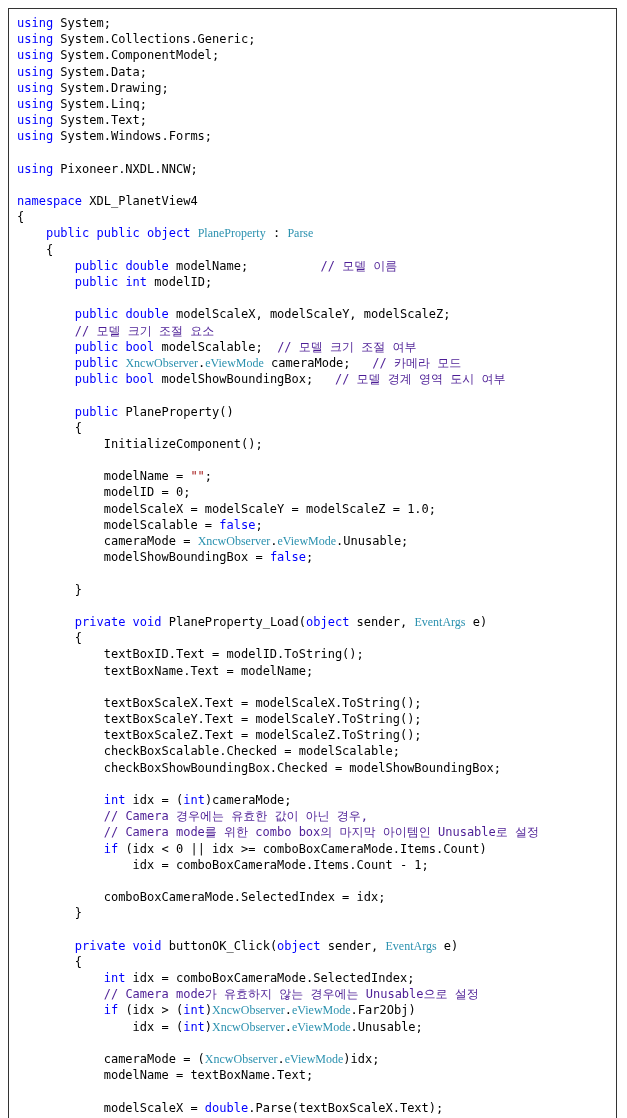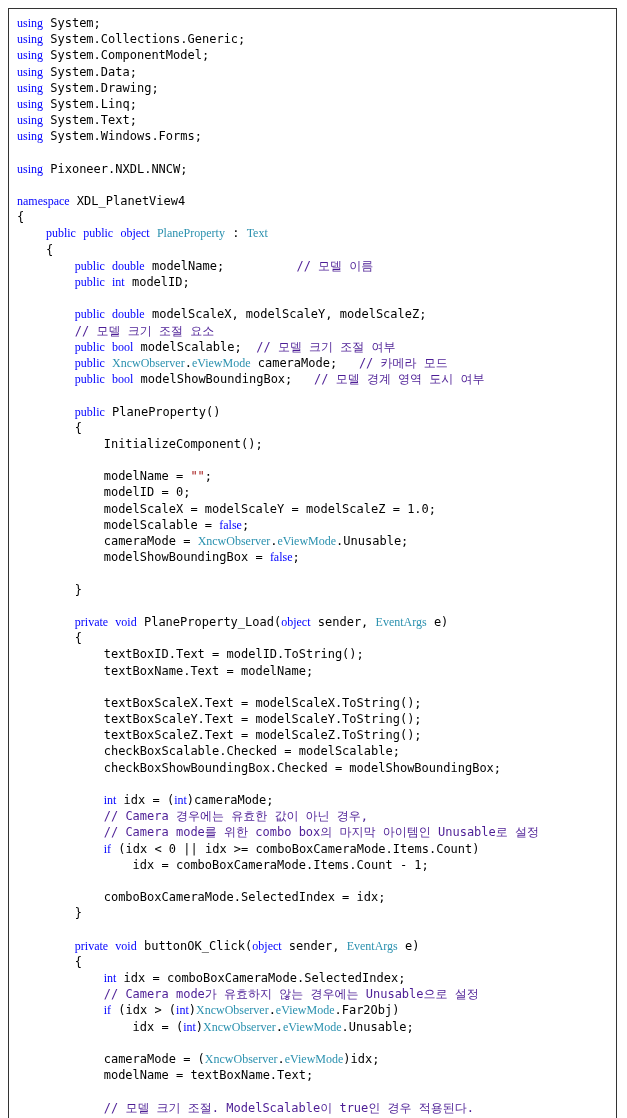--- a/index.html
+++ b/index.html
@@ -12,42 +12,42 @@
     color: #000;
   }
   .code-container {
     border: 1px solid #333;
     padding: 6px 8px;
     width: 609px;
     box-sizing: border-box;
     white-space: pre;
     overflow: hidden;
   }
-  .kw { color: #0000ff; font-family: Liberation Serif, serif; }
+  .kw { color: #0000ff; }
   .type { color: #2b91af; font-family: Liberation Serif, serif; }
   .str { color: #a31515; }
   .cm { color: #4c1d95; }
 </style>
 </head>
 <body>
 
 <div class="code-container"><code id="code-target"><span class="kw">using</span> System;
 <span class="kw">using</span> System.Collections.Generic;
 <span class="kw">using</span> System.ComponentModel;
 <span class="kw">using</span> System.Data;
 <span class="kw">using</span> System.Drawing;
 <span class="kw">using</span> System.Linq;
 <span class="kw">using</span> System.Text;
 <span class="kw">using</span> System.Windows.Forms;
 
 <span class="kw">using</span> Pixoneer.NXDL.NNCW;
 
 <span class="kw">namespace</span> XDL_PlanetView4
 {
-    <span class="kw">public</span> <span class="kw">public</span> <span class="kw">object</span> <span class="type">PlaneProperty</span> : <span class="type">Text</span>
+    <span class="kw">public</span> <span class="kw">public</span> <span class="kw">object</span> <span class="type">PlaneProperty</span> : <span class="type">Parse</span>
     {
         <span class="kw">public</span> <span class="kw">double</span> modelName;          <span class="cm">// 모델 이름</span>
         <span class="kw">public</span> <span class="kw">int</span> modelID;
 
         <span class="kw">public</span> <span class="kw">double</span> modelScaleX, modelScaleY, modelScaleZ;
         <span class="cm">// 모델 크기 조절 요소</span>
         <span class="kw">public</span> <span class="kw">bool</span> modelScalable;  <span class="cm">// 모델 크기 조절 여부</span>
         <span class="kw">public</span> <span class="type">XncwObserver</span>.<span class="type">eViewMode</span> cameraMode;   <span class="cm">// 카메라 모드</span>
         <span class="kw">public</span> <span class="kw">bool</span> modelShowBoundingBox;   <span class="cm">// 모델 경계 영역 도시 여부</span>
 
@@ -87,21 +87,20 @@
         <span class="kw">private</span> <span class="kw">void</span> buttonOK_Click(<span class="kw">object</span> sender, <span class="type">EventArgs</span> e)
         {
             <span class="kw">int</span> idx = comboBoxCameraMode.SelectedIndex;
             <span class="cm">// Camera mode가 유효하지 않는 경우에는 Unusable으로 설정</span>
             <span class="kw">if</span> (idx &gt; (<span class="kw">int</span>)<span class="type">XncwObserver</span>.<span class="type">eViewMode</span>.Far2Obj)
                 idx = (<span class="kw">int</span>)<span class="type">XncwObserver</span>.<span class="type">eViewMode</span>.Unusable;
 
             cameraMode = (<span class="type">XncwObserver</span>.<span class="type">eViewMode</span>)idx;
             modelName = textBoxName.Text;
 
-            <span class="cm">// 모델 크기 조절. ModelScalable이 true인 경우 적용된다.</span>
             modelScaleX = <span class="kw">double</span>.Parse(textBoxScaleX.Text);
             modelScaleY = .Parse(textBoxScaleY.Text);
             modelScaleZ = .Parse(textBoxScaleZ.Text);
             modelScalable = checkBoxScalable.Checked;
             modelShowBoundingBox = checkBoxShowBoundingBox.Checked;
         }
     }
 }
 </code></div>
 

